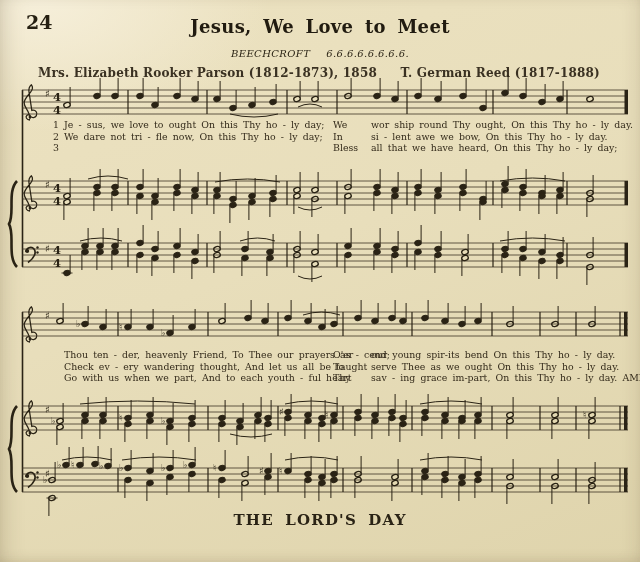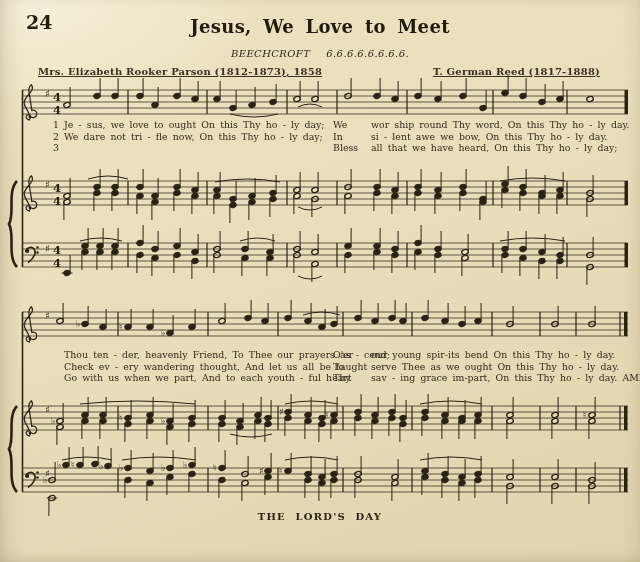--- a/index.html
+++ b/index.html
@@ -13,32 +13,32 @@
                 inset 0 -10px 18px -14px rgba(70,52,22,.18);
     font-family:"DejaVu Serif", serif;
   }
   .abs{position:absolute;}
   .page-number{left:26px;top:11px;font-size:19px;font-weight:bold;color:#262012;}
   .title{left:0;right:0;top:16px;text-align:center;font-size:18px;font-weight:bold;
          color:#211b10;word-spacing:5px;letter-spacing:.3px;}
   .subtitle{left:0;right:0;top:48px;text-align:center;font-style:italic;font-size:10px;
             color:#2c2516;letter-spacing:.4px;}
   .subtitle .meter{margin-left:16px;}
-  .credit{top:66px;font-size:10px;font-weight:bold;color:#3a3122;letter-spacing:.2px;text-decoration:underline;}
+  .credit{top:66px;font-size:12px;font-weight:bold;color:#3a3122;letter-spacing:.2px;}
   .credit.author{left:38px;}
   .credit.composer{right:40px;text-align:right;}
   .lyric-row{left:0;right:0;height:11px;font-size:9.4px;color:#332a1a;}
   .lyric-row span{position:absolute;white-space:nowrap;word-spacing:2.2px;}
   .lyric-num{left:53px;}
   .lyric-p1{left:64px;}
   .lyric-lead{left:333px;}
   .lyric-p2{left:371px;}
   .r1{top:119px;} .r2{top:130.5px;} .r3{top:142px;}
   .r4{top:349px;} .r5{top:360.5px;} .r6{top:372px;padding-left:14px;}
-  .footer{left:0;right:0;top:511px;text-align:center;font-size:10px;font-weight:bold;
+  .footer{left:0;right:0;top:511px;text-align:center;font-size:15px;font-weight:bold;
           color:#2a2315;letter-spacing:1.2px;word-spacing:5px;}
   #music-svg{position:absolute;left:0;top:0;}
 </style>
 </head>
 <body>
 
 <div class="page">
 
   <div class="abs page-number">24</div>
 
@@ -706,21 +706,21 @@
         <path d="M122,460 Q159,454 196,460" fill="none" stroke="#2a2315" stroke-width="1"></path>
         <path d="M285,460 Q311.5,454 338,460" fill="none" stroke="#2a2315" stroke-width="1"></path>
         <path d="M420,460 Q451,454 482,460" fill="none" stroke="#2a2315" stroke-width="1"></path>
       </g>
     </svg>
 
   <div class="abs lyric-row r1">
     <span class="lyric-num">1</span>
     <span class="lyric-p1">Je - sus, we love to ought On this Thy ho - ly day;</span>
     <span class="lyric-lead">We</span>
-    <span class="lyric-p2">wor ship round Thy word, On this Thy ho - ly day.</span>
+    <span class="lyric-p2">wor ship round Thy ought, On this Thy ho - ly day.</span>
   </div>
   <div class="abs lyric-row r2">
     <span class="lyric-num">2</span>
     <span class="lyric-p1">We dare not tri - fle now, On this Thy ho - ly day;</span>
     <span class="lyric-lead">In</span>
     <span class="lyric-p2">si - lent awe we bow, On this Thy ho - ly day.</span>
   </div>
   <div class="abs lyric-row r3">
     <span class="lyric-num">3</span>
     <span class="lyric-lead">Bless</span>

